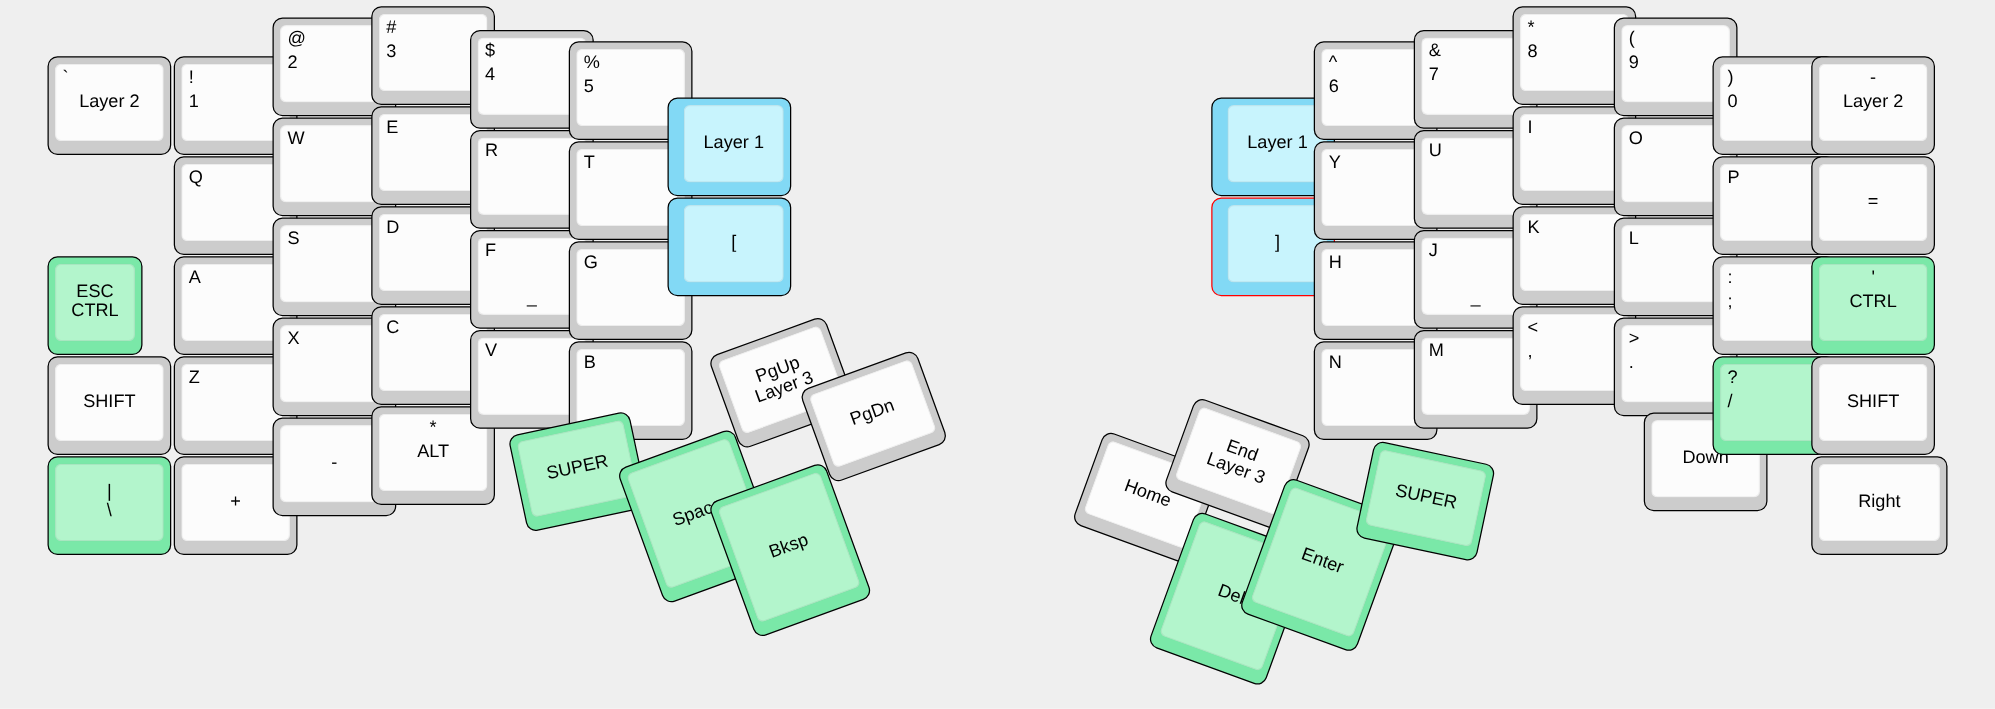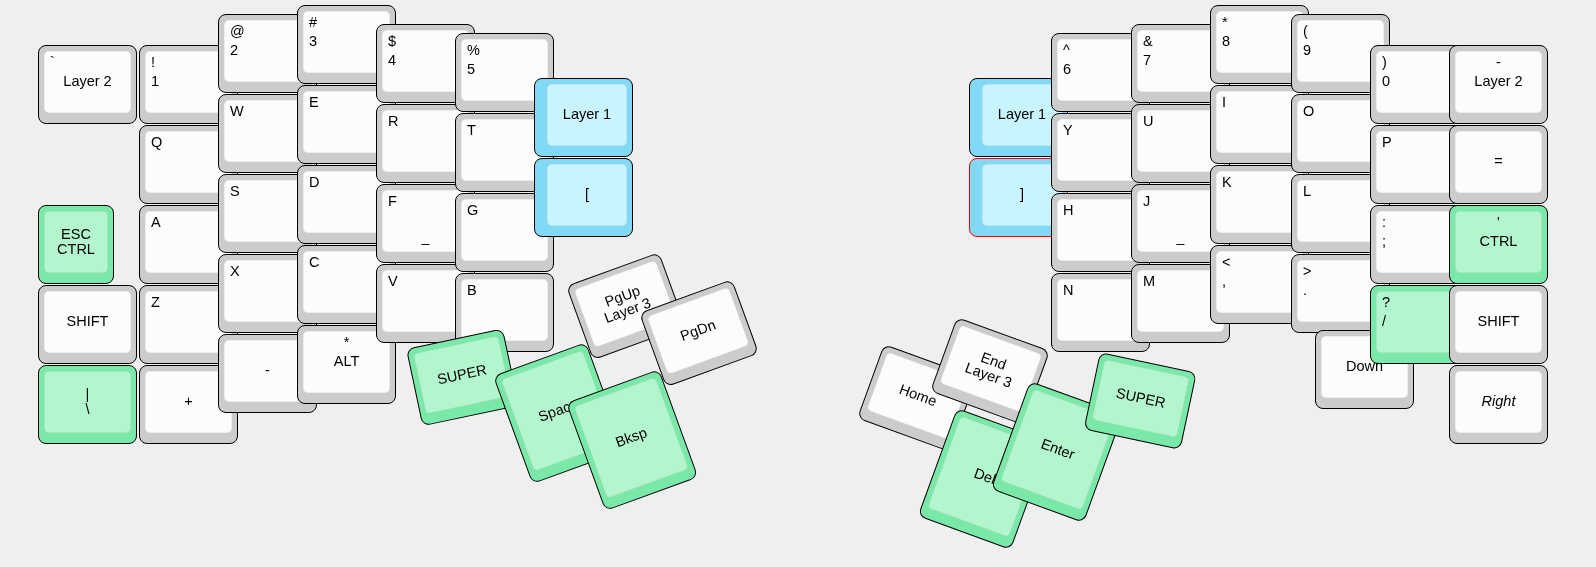--- a/index.html
+++ b/index.html
@@ -359,21 +359,21 @@
         <div class="cap">
           <span class="lg ctop">'</span>
           <span class="lg cmid">CTRL</span>
         </div>
       </div>
       <div class="key" style="left:1449px;top:285px;width:99px;height:79px;">
         <div class="cap">
           <span class="lg cmid">SHIFT</span>
         </div>
       </div>
-      <div class="key" style="left:1449px;top:365px;width:99px;height:79px;font-style:italic;">
+      <div class="key" style="left:1449px;top:365px;width:109px;height:79px;">
         <div class="cap">
           <span class="lg cmid">Right</span>
         </div>
       </div>
     </div>
     <div class="half">
       <div class="key green rot" style="left:406px;top:349px;width:99px;height:79px;transform:rotate(-12deg);transform-origin:0 0;">
         <div class="cap">
           <span class="lg cmid">SUPER</span>
         </div>

